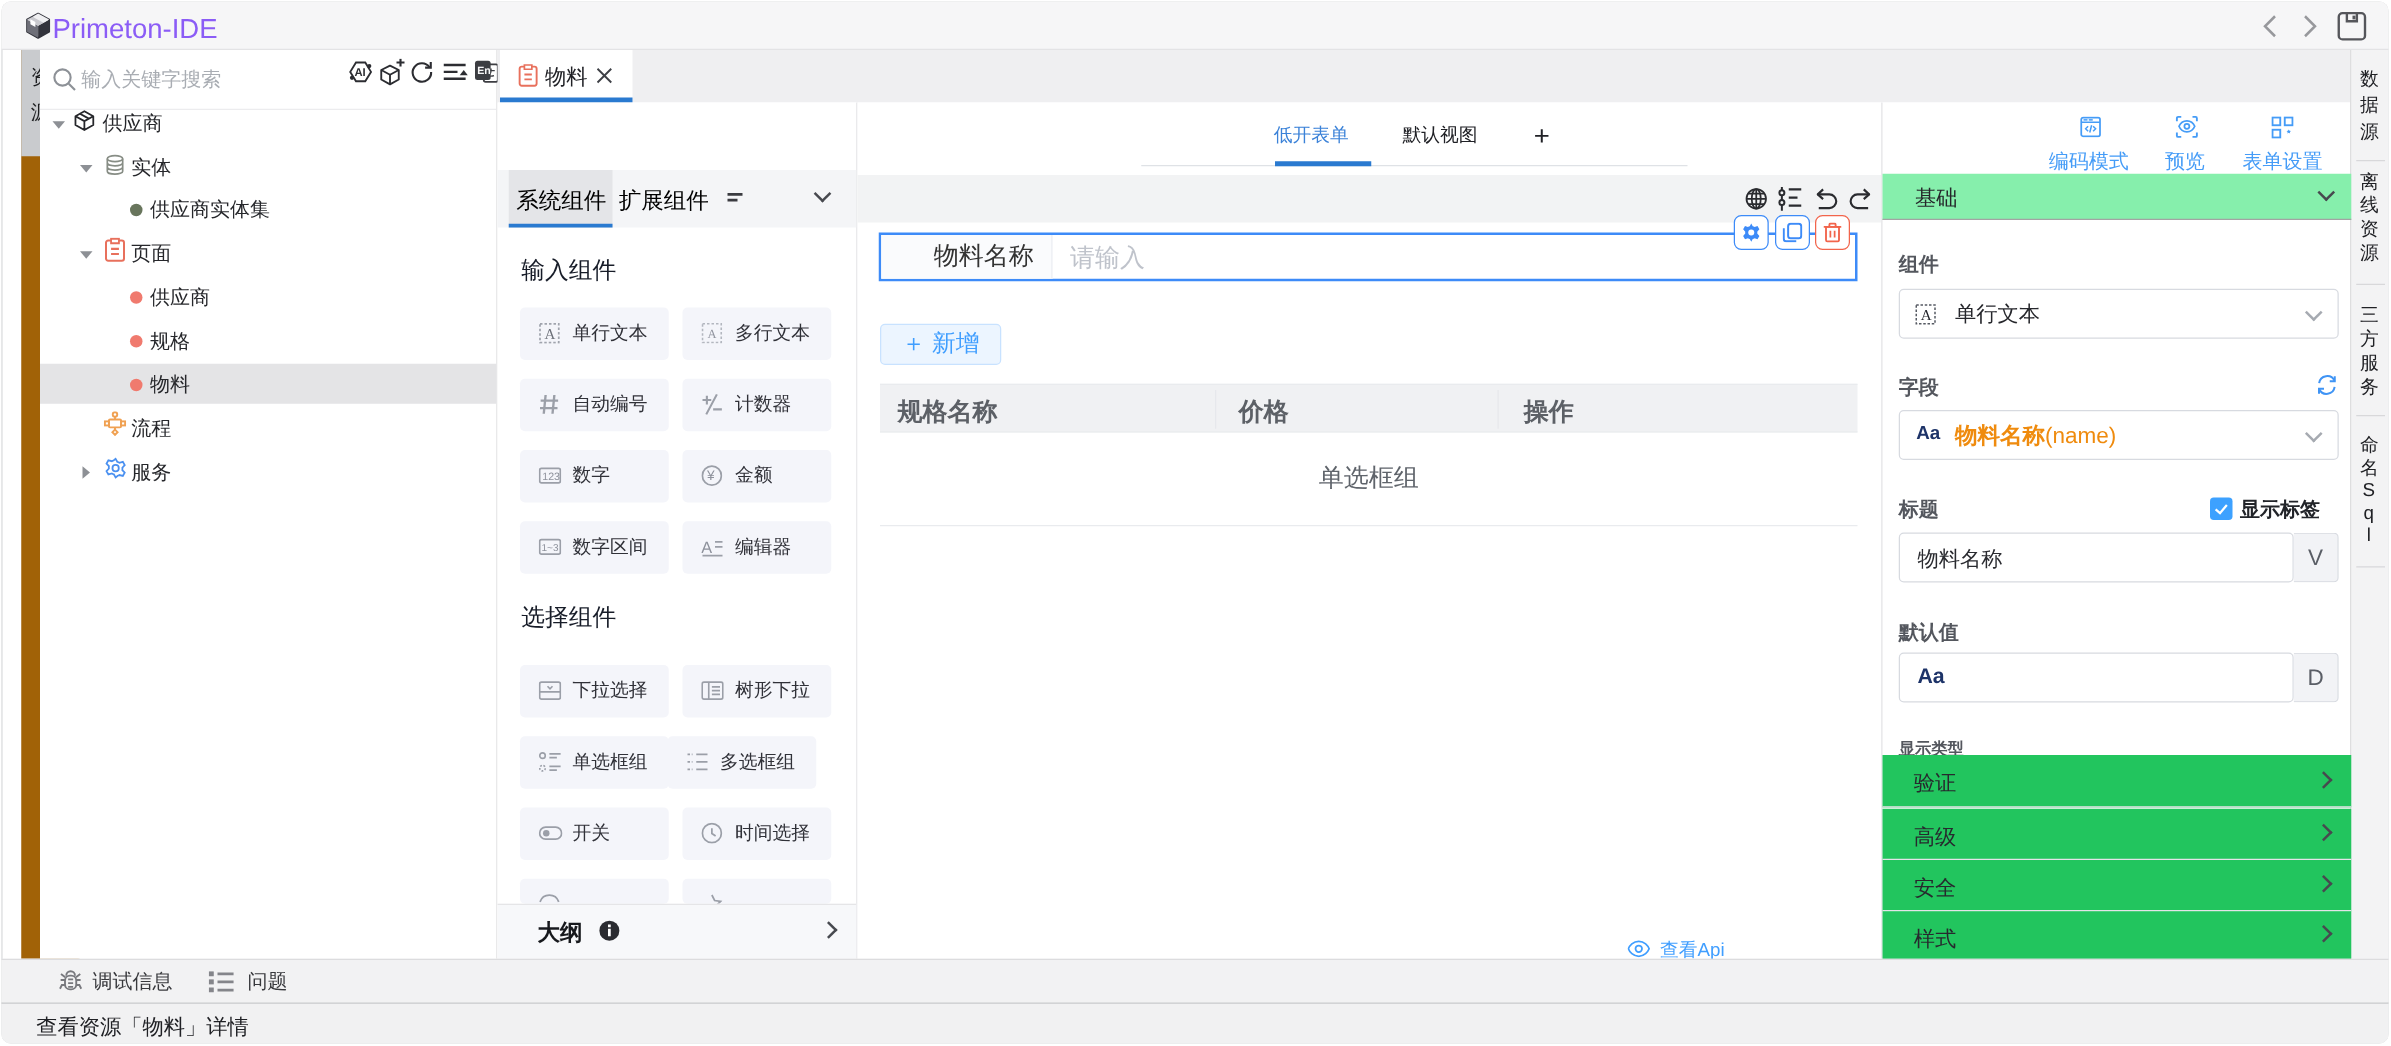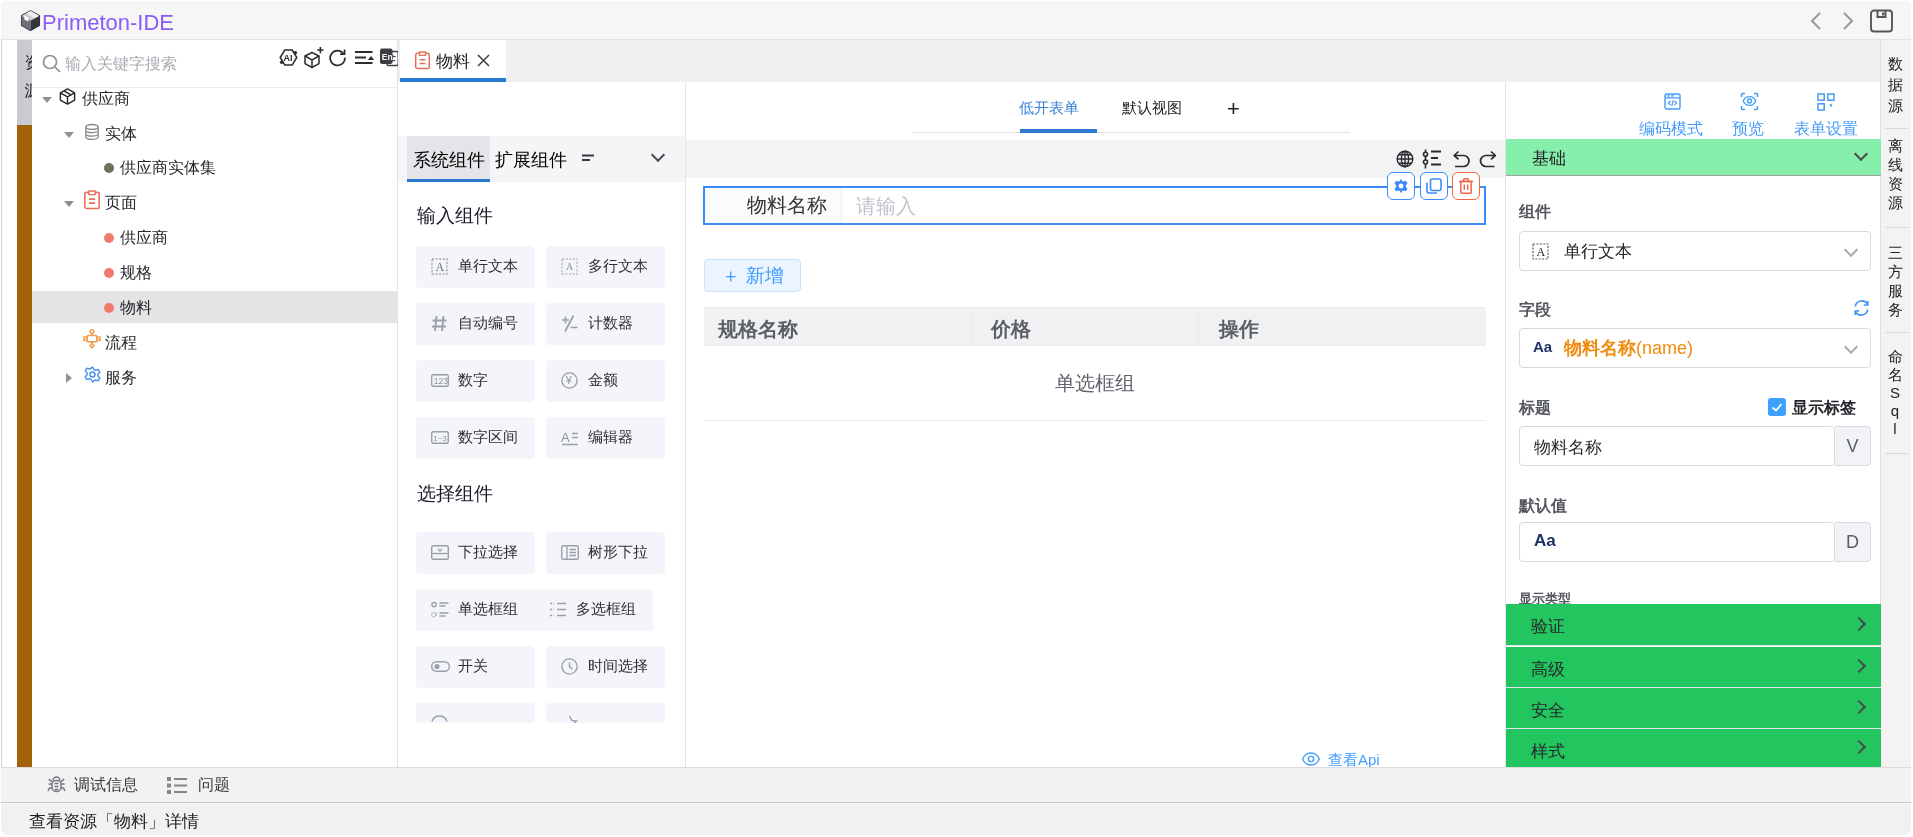--- a/index.html
+++ b/index.html
@@ -347,20 +347,31 @@
     <div class="pbtn" style="left:18px;top:621px;height:20px">
         <svg width="17" height="8" viewBox="0 0 17 8" style="position:absolute;left:15px;top:12px">
           <path d="M1 6.5C2.5 2 5 1 8.5 1s6 1 7.5 5.5" fill="none" stroke="#9b9fa8" stroke-width="1.4"></path>
         </svg>
       </div>
     <div class="pbtn" style="left:148px;top:621px;height:20px">
         <svg width="17" height="8" viewBox="0 0 17 8" style="position:absolute;left:15px;top:12px">
           <path d="M8.5 1l2.2 4.4 4.8.7-3.5 3.4" fill="none" stroke="#9b9fa8" stroke-width="1.4"></path>
         </svg>
       </div>
+    <div class="abs pfoot">
+      <div class="abs" style="left:32px;top:10px;font-size:18px;font-weight:bold;color:#17191d">大纲</div>
+      <div class="abs" id="pinfo" style="left:81px;top:12px">
+          <svg width="17" height="17" viewBox="0 0 17 17">
+            <circle cx="8.5" cy="8.5" r="8" fill="#2a2b30"></circle>
+            <rect x="7.4" y="7" width="2.2" height="6" fill="#fff"></rect>
+            <rect x="7.4" y="3.6" width="2.2" height="2.2" fill="#fff"></rect>
+          </svg>
+        </div>
+      <div class="chev" style="left:260px;top:15px;transform:rotate(-45deg)"></div>
+    </div>
   </div>
 
   <div class="abs canvas" id="canvas">
     <div class="vtab" style="left:333px;color:#3b82d8">低开表单</div>
     <div class="vtab" style="left:436px;color:#202126">默认视图</div>
     <div class="vtab" style="left:541px;color:#202126;font-size:22px;top:14px">+</div>
     <div class="abs" style="left:227px;top:50px;width:437px;height:1px;background:#dfe2e6"></div>
     <div class="abs" style="left:334px;top:47px;width:77px;height:4px;background:#2a7ad0"></div>
 
     <div class="abs toolbar" id="toolbar">

